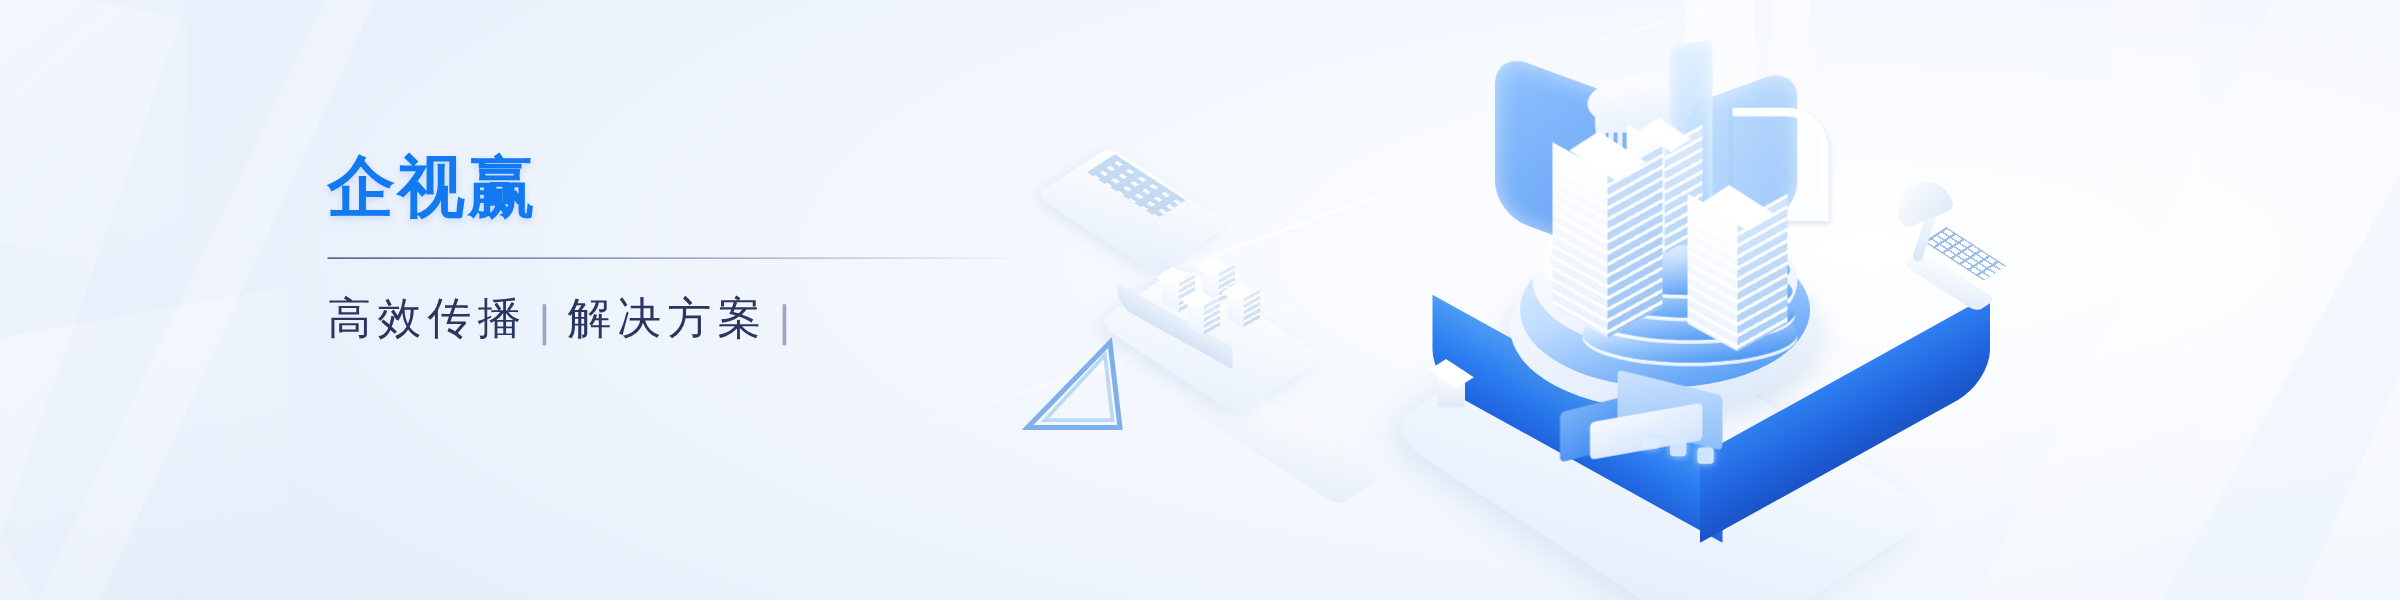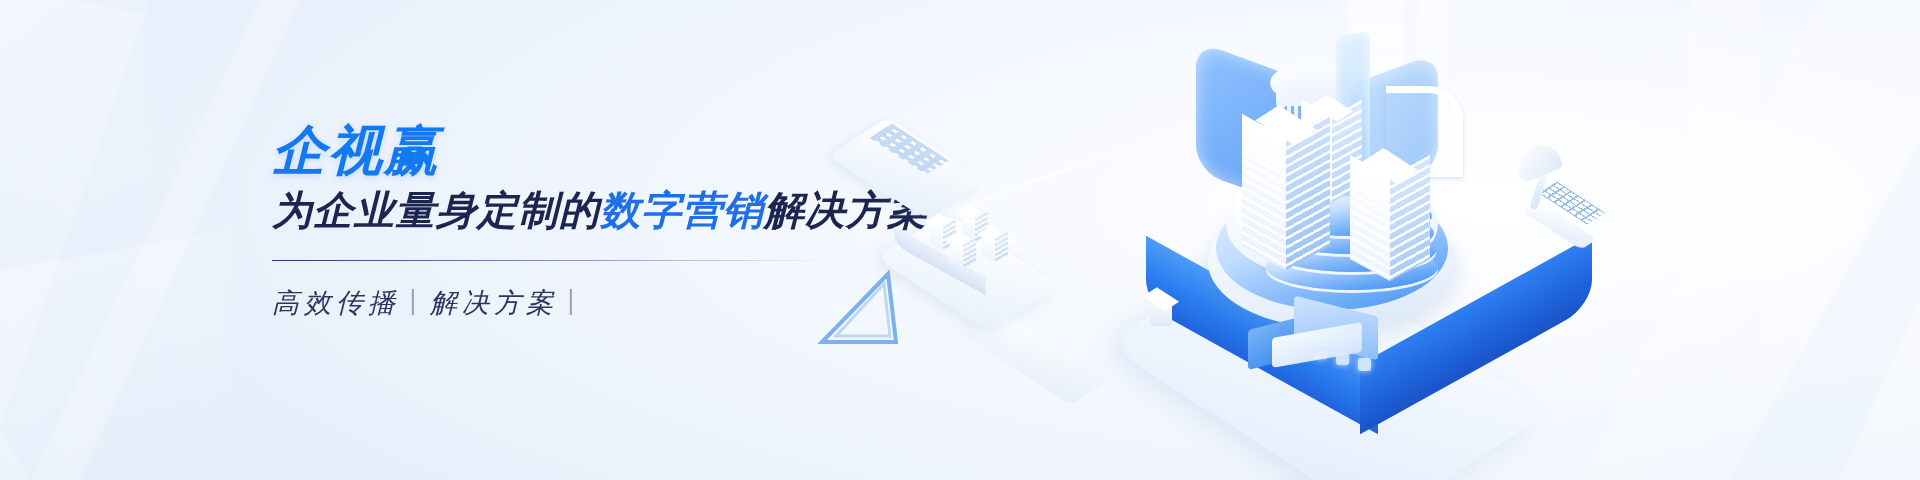--- a/index.html
+++ b/index.html
@@ -17,35 +17,35 @@
   }
 
   
   .bg-layer{position:absolute;inset:0;pointer-events:none;}
   .streak{position:absolute;background:linear-gradient(90deg,rgba(255,255,255,0) 0%,rgba(255,255,255,.95) 50%,rgba(255,255,255,0) 100%);transform-origin:left center;}
   .poly{position:absolute;opacity:.55;}
   .softbox{position:absolute;background:linear-gradient(135deg,rgba(255,255,255,.75),rgba(226,236,250,.25));}
   .vstripe{position:absolute;top:0;height:480px;background:linear-gradient(180deg,rgba(255,255,255,.55),rgba(255,255,255,0));}
 
   
-  #text-block{position:absolute;left:272px;top:120px;width:760px;font-style:italic;}
+  #text-block{position:absolute;left:262px;top:120px;width:760px;}
   .brand{
     font-size:54px;font-weight:700;letter-spacing:2px;line-height:1.12;
     color:#1279f2;margin:0 0 6px 0;white-space:nowrap;
     text-shadow:0 2px 6px rgba(25,110,235,.18);
   }
   .headline{
     font-size:40px;font-weight:700;letter-spacing:1px;line-height:1.2;
     color:#1c2550;margin:0;white-space:nowrap;
   }
   .headline .hl{color:#1f6fe8;}
   .divider{width:560px;height:1px;background:linear-gradient(90deg,#2b3764 0%,#97a6c8 62%,rgba(150,166,200,0) 100%);margin:26px 0 0 0;}
   .tagline{
-    margin:24px 0 0 0;font-size:27px;font-weight:500;letter-spacing:5px;
-    color:#2a3560;white-space:nowrap;display:flex;align-items:flex-start;
+    margin:24px 0 0 0;font-size:35px;font-weight:500;letter-spacing:5px;
+    color:#2a3560;white-space:nowrap;display:flex;align-items:flex-end;
   }
   .tagline .sep{color:#9aa6c4;font-weight:300;margin:0 14px 0 9px;letter-spacing:0;}
 
   
   #illustration{position:absolute;left:1020px;top:0;width:900px;height:480px;}
 
   
   .base-top{
     position:absolute;left:148px;top:218px;width:320px;height:320px;
     background:linear-gradient(150deg,#ffffff 0%,#f2f7ff 40%,#e3edfb 100%);
@@ -177,21 +177,20 @@
       <polygon points="150,0 260,0 30,480 0,430" fill="#dde8f8" opacity="0.35"></polygon>
     </svg>
     <svg class="poly" width="520" height="480" style="right:0;top:0;">
       <polygon points="520,0 520,480 180,480 420,0" fill="#ffffff" opacity="0.4"></polygon>
       <polygon points="330,480 520,140 520,300 440,480" fill="#e4edfa" opacity="0.5"></polygon>
     </svg>
   </div>
 
   <div id="text-block">
     <h1 class="brand">企视赢</h1>
-    <h2 class="headline"><span>为企业量身定制的</span><span class="hl">数字营销</span><span>解决方案</span></h2>
     <div class="divider"></div>
     <div class="tagline">
       <span>高效传播</span>
       <span class="sep">|</span>
       <span>解决方案</span>
       <span class="sep">|</span>
     </div>
   </div>
 
   <div id="illustration">

